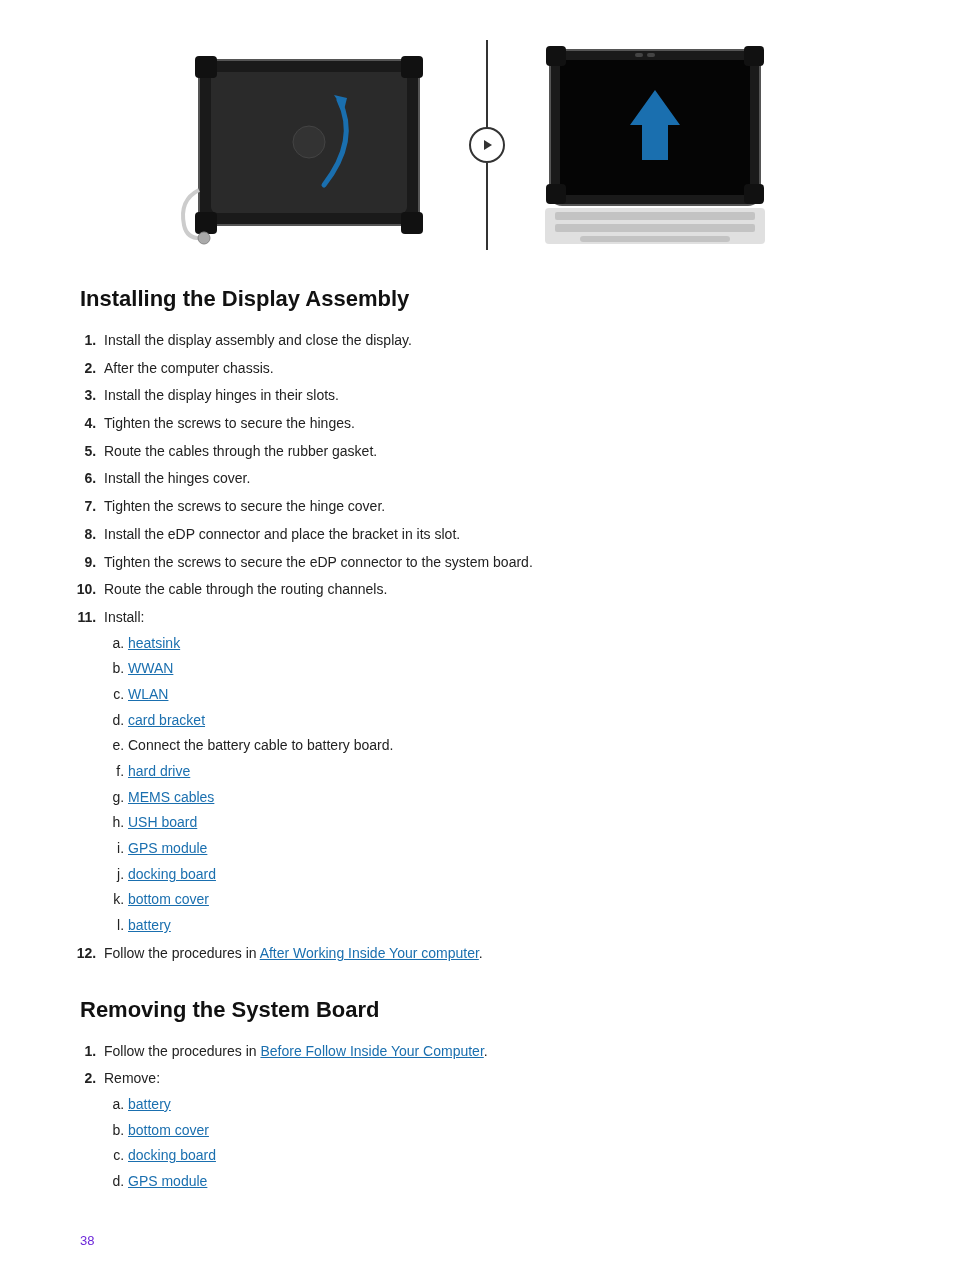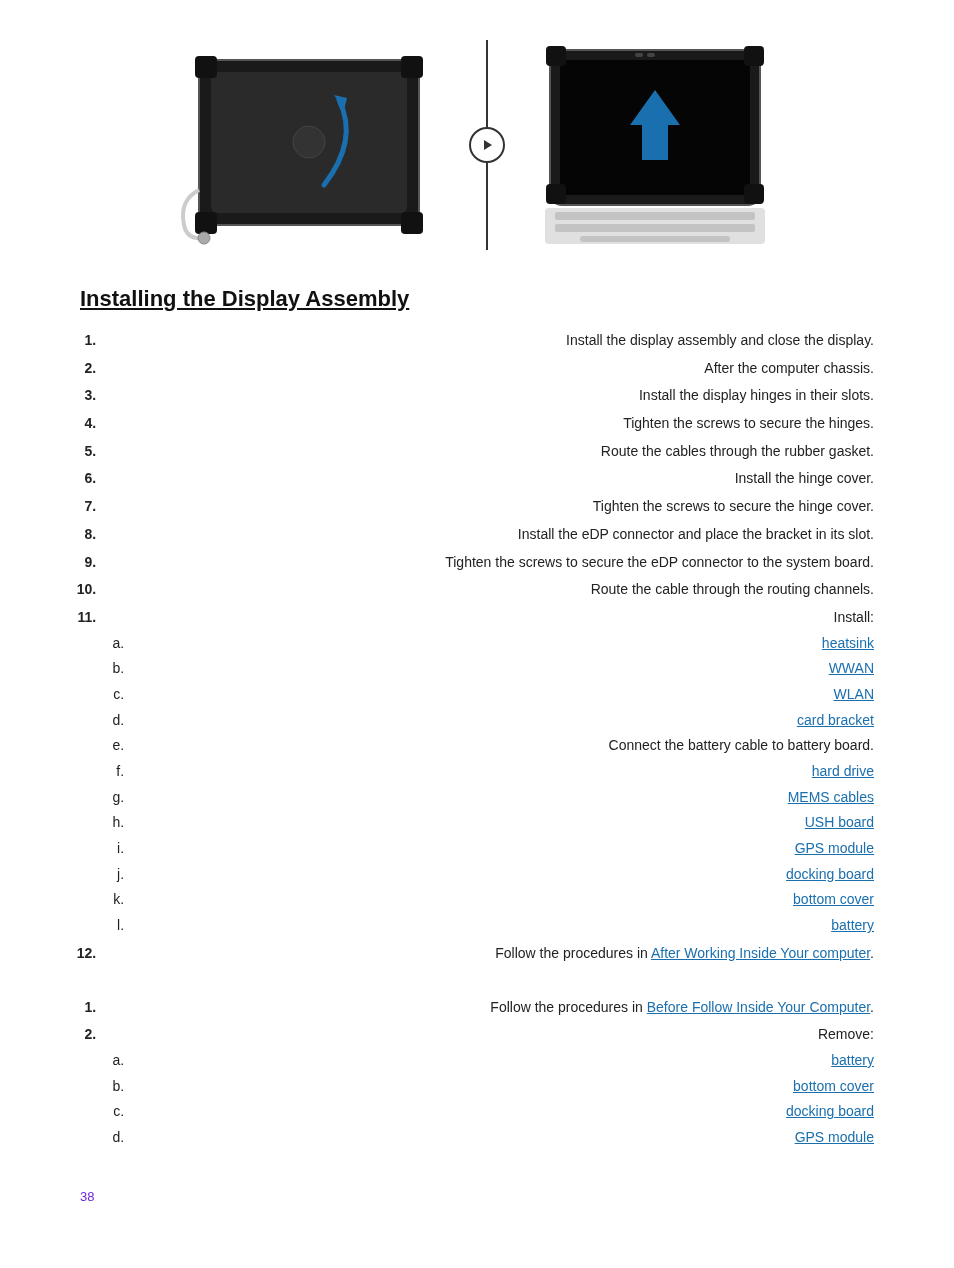--- a/index.html
+++ b/index.html
@@ -52,31 +52,29 @@
     }
 
     
     .tablet-svg { width: 100%; height: 100%; }
 
     h2 {
       font-size: 22px;
       font-weight: bold;
       margin-bottom: 18px;
       color: #111;
-      text-decoration: underline;
     }
     ol.main-list {
       margin-left: 20px;
       margin-bottom: 18px;
     }
     ol.main-list > li {
       margin-bottom: 6px;
       padding-left: 4px;
       line-height: 1.55;
-      text-align: right;
     }
     ol.main-list > li::marker {
       font-weight: bold;
     }
     ol.sub-list {
       list-style-type: lower-alpha;
       margin-left: 24px;
       margin-top: 4px;
     }
     ol.sub-list > li {
@@ -158,21 +156,21 @@
 </div>
 
 <h2>Installing the Display Assembly</h2>
 
 <ol class="main-list">
   <li>Install the display assembly and close the display.</li>
   <li>After the computer chassis.</li>
   <li>Install the display hinges in their slots.</li>
   <li>Tighten the screws to secure the hinges.</li>
   <li>Route the cables through the rubber gasket.</li>
-  <li>Install the hinge cover.</li>
+  <li>Install the hinges cover.</li>
   <li>Tighten the screws to secure the hinge cover.</li>
   <li>Install the eDP connector and place the bracket in its slot.</li>
   <li>Tighten the screws to secure the eDP connector to the system board.</li>
   <li>Route the cable through the routing channels.</li>
   <li>
     <span>Install:</span>
     <ol class="sub-list">
       <li><a href="#">heatsink</a></li>
       <li><a href="#">WWAN</a></li>
       <li><a href="#">WLAN</a></li>
@@ -186,20 +184,21 @@
       <li><a href="#">bottom cover</a></li>
       <li><a href="#">battery</a></li>
     </ol>
   </li>
   <li>
     <span>Follow the procedures in </span><a href="#">After Working Inside Your computer</a><span>.</span>
   </li>
 </ol>
 
 <div class="section-gap">
+  <h2>Removing the System Board</h2>
 
   <ol class="main-list">
     <li>
       <span>Follow the procedures in </span><a href="#">Before Follow Inside Your Computer</a><span>.</span>
     </li>
     <li>
       <span>Remove:</span>
       <ol class="sub-list">
         <li><a href="#">battery</a></li>
         <li><a href="#">bottom cover</a></li>

